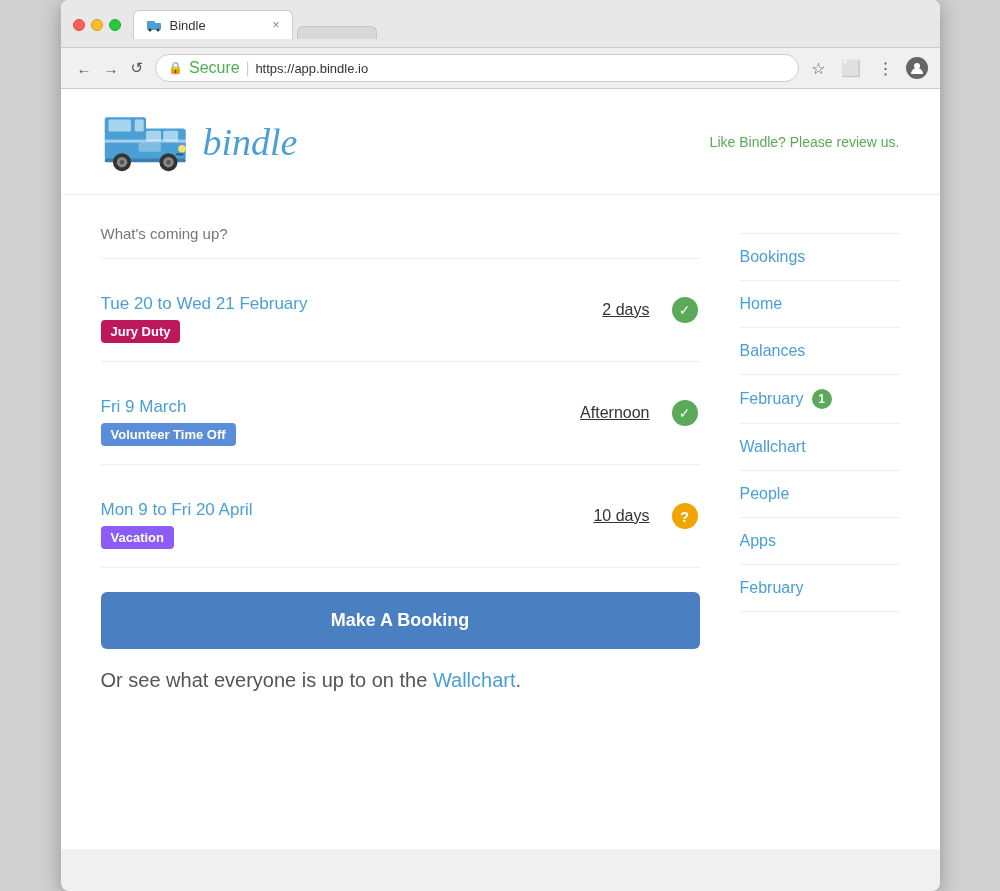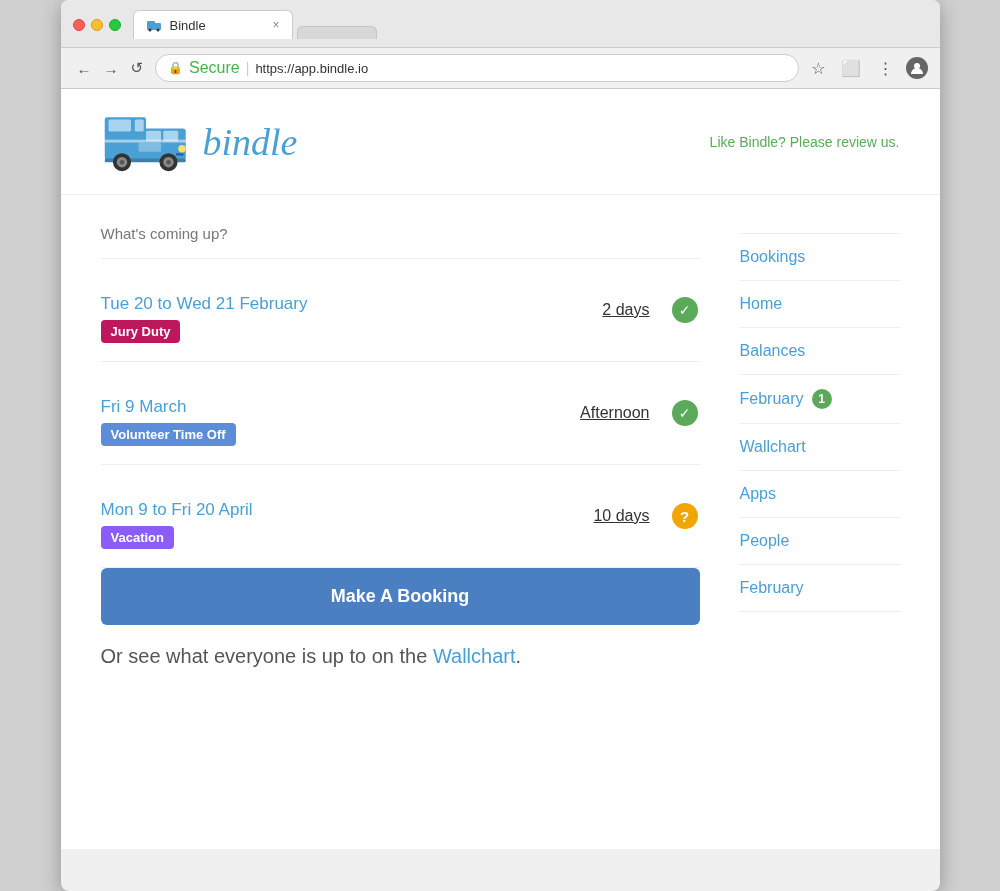--- a/index.html
+++ b/index.html
@@ -326,20 +326,21 @@
       display: block;
       width: 100%;
       background: #4a7fc1;
       color: white;
       border: none;
       border-radius: 6px;
       padding: 18px;
       font-size: 18px;
       font-weight: 600;
       cursor: pointer;
+      margin-top: 24px;
       margin-bottom: 20px;
       text-align: center;
     }
 
     .footer-text {
       font-size: 20px;
       color: #555;
     }
 
     .footer-link {
@@ -546,24 +547,24 @@
           <span>Balances</span>
         </a>
         <a class="nav-item">
           <span>February</span>
           <span class="nav-badge">1</span>
         </a>
         <a class="nav-item">
           <span>Wallchart</span>
         </a>
         <a class="nav-item">
+          <span>People</span>
+        </a>
+        <a class="nav-item">
           <span>Apps</span>
-        </a>
-        <a class="nav-item">
-          <span>People</span>
         </a>
         <a class="nav-item">
           <span>February</span>
         </a>
       </div>
 
     </div>
   </div>
 </div>
 

